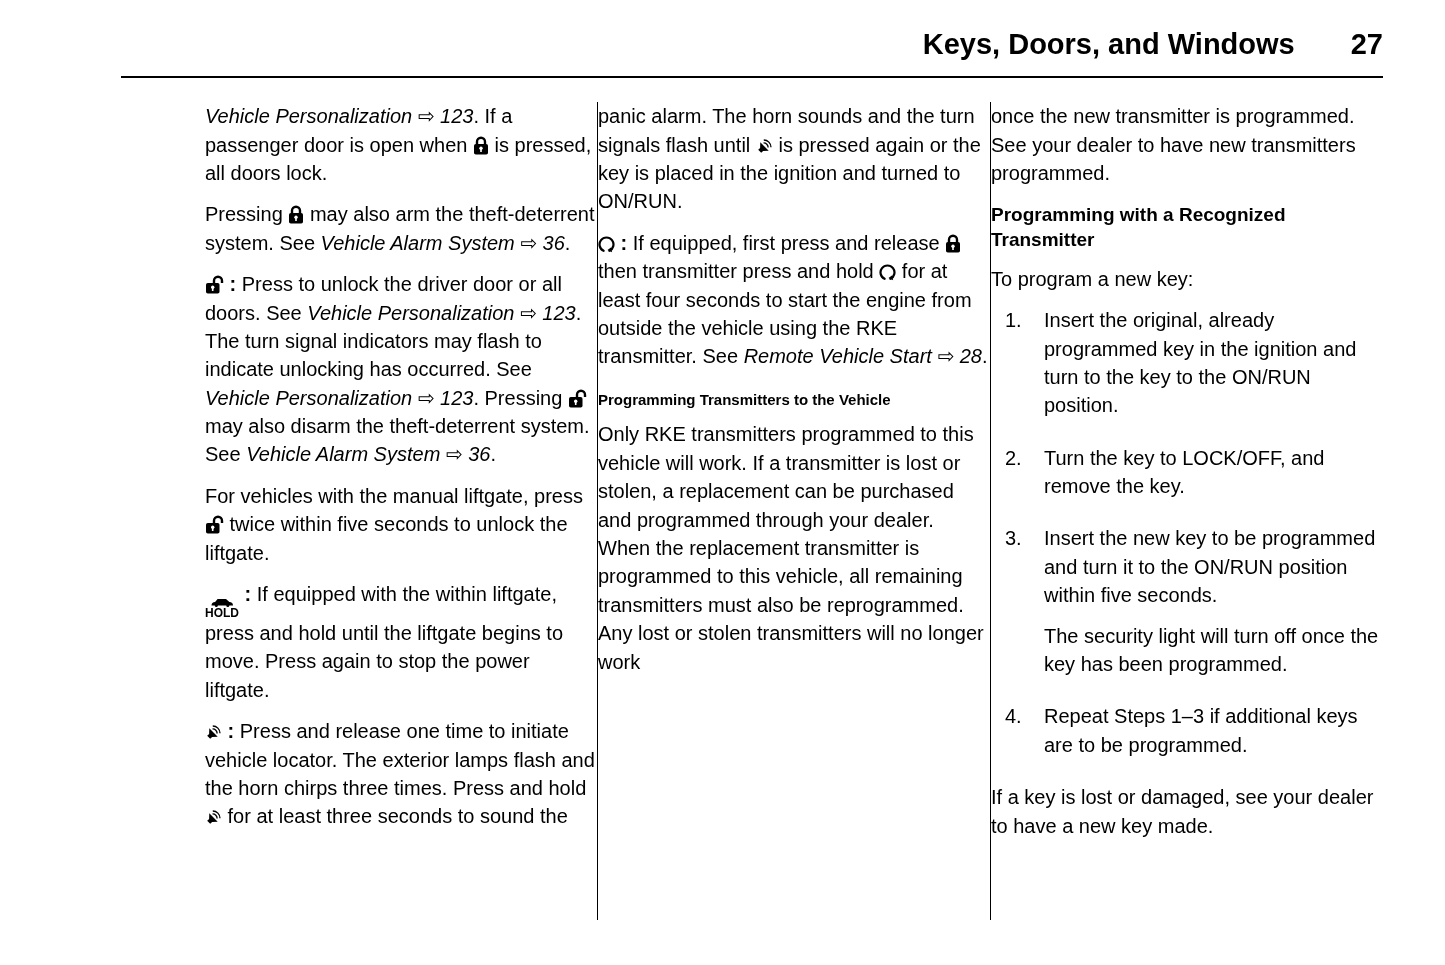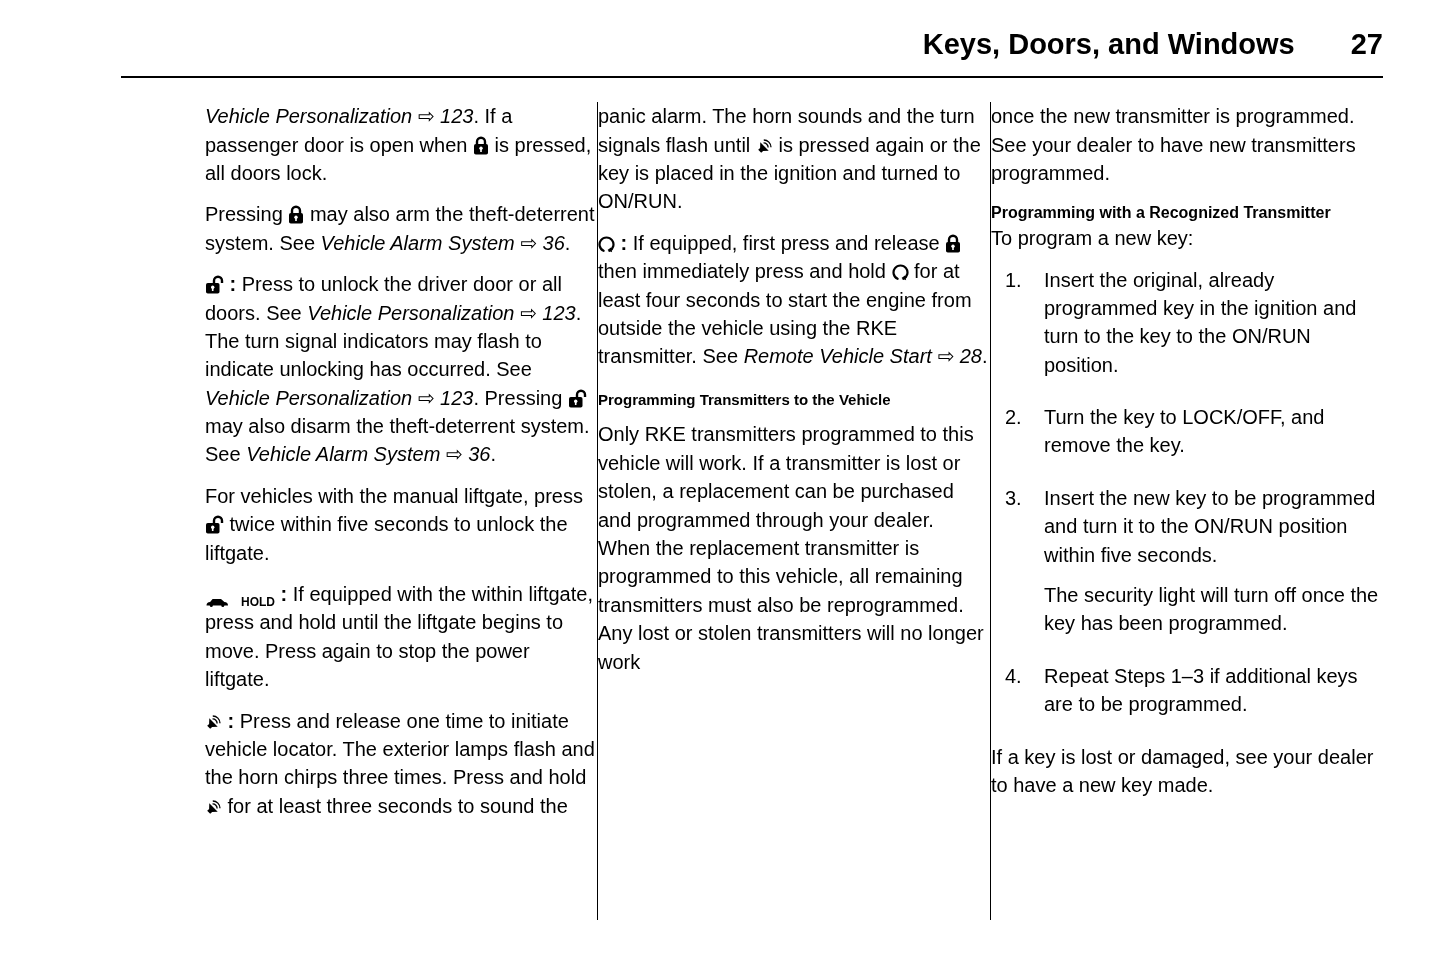--- a/index.html
+++ b/index.html
@@ -10,30 +10,30 @@
                  font-weight:bold; font-size:29px; padding-bottom:11px; }
   .header-rule { border-top:2px solid #000; }
   .columns { display:flex; justify-content:flex-end; margin-top:24px; min-height:818px; }
   .col { width:392px; }
   .col-divider { width:1px; background:#000; flex:none; }
   .para { margin-bottom:13px; }
   .tx { }
   .it { font-style:italic; }
   .bd { font-weight:bold; }
   .heading-lg { font-size:15px; font-weight:bold; line-height:1.25; margin:20px 0 11px; }
-  .heading-sm { font-size:16px; font-weight:bold; line-height:1.3; margin:16px 0 0; }
+  .heading-sm { font-size:19px; font-weight:bold; line-height:1.3; margin:16px 0 12px; }
   .num-list { margin:2px 0 10px; }
   .li { display:flex; padding-left:14px; margin-bottom:12px; }
   .li-num { width:39px; flex:none; }
   .li-body { flex:1; }
   .li-body .para { margin-bottom:12px; }
   .icon { display:inline-block; vertical-align:-3px; line-height:0; }
   .icon svg { display:inline-block; }
-  .icon-hold { display:inline-flex; flex-direction:row; align-items:center;
-               vertical-align:-6px; line-height:1;gap:12px; }
+  .icon-hold { display:inline-flex; flex-direction:column; align-items:center;
+               vertical-align:-6px; line-height:1; }
   .hold-word { font-weight:bold; font-size:12px; line-height:1; margin-top:0;
                font-family:"Liberation Sans","DejaVu Sans",sans-serif; }
 </style>
 </head>
 <body>
 
 <div class="page">
   <div class="page-header">
     <div class="header-title">Keys, Doors, and Windows</div>
     <div class="header-page-num">27</div>
@@ -99,21 +99,21 @@
               </g>
             </svg></span><span class="tx"> is pressed again or the key is placed in the ignition and turned to ON/RUN.</span></p>
         <p class="para"><span class="icon icon-remote-start"><svg width="17" height="19" viewBox="0 0 20 22">
               <path d="M6.6 19.6A8.2 8.2 0 1 1 13.4 19.6" fill="none" stroke="#000" stroke-width="2.6" stroke-linecap="round"></path>
               <path d="M11.2 18.6 16.6 21.4 15.2 15.6z" fill="#000"></path>
             </svg></span><span class="bd"> : </span><span class="tx">If equipped, first press and release </span><span class="icon icon-lock"><svg width="16" height="19" viewBox="0 0 16 19">
               <path d="M4 8V5.8a4 4 0 0 1 8 0V8" fill="none" stroke="#000" stroke-width="2.4"></path>
               <rect x="1" y="8" width="14" height="10.5" rx="1.8" fill="#000"></rect>
               <circle cx="8" cy="12.2" r="1.7" fill="#fff"></circle>
               <rect x="7.2" y="12.8" width="1.6" height="3.2" fill="#fff"></rect>
-            </svg></span><span class="tx"> then immediately press and hold </span><span class="icon icon-remote-start"><svg width="17" height="19" viewBox="0 0 20 22">
+            </svg></span><span class="tx"> then transmitter press and hold </span><span class="icon icon-remote-start"><svg width="17" height="19" viewBox="0 0 20 22">
               <path d="M6.6 19.6A8.2 8.2 0 1 1 13.4 19.6" fill="none" stroke="#000" stroke-width="2.6" stroke-linecap="round"></path>
               <path d="M11.2 18.6 16.6 21.4 15.2 15.6z" fill="#000"></path>
             </svg></span><span class="tx"> for at least four&nbsp;seconds to start the engine from outside the vehicle using the RKE transmitter. See </span><span class="it">Remote Vehicle Start ⇨ 28</span><span class="tx">.</span></p>
         <div class="heading-lg">Programming Transmitters to the Vehicle</div>
         <p class="para"><span class="tx">Only RKE transmitters programmed to this vehicle will work. If a transmitter is lost or stolen, a replacement can be purchased and programmed through your dealer. When the replacement transmitter is programmed to this vehicle, all remaining transmitters must also be reprogrammed. Any lost or stolen transmitters will no longer work</span></p>
       </div>
     <div class="col-divider"></div>
     <div class="col">
         <p class="para"><span class="tx">once the new transmitter is programmed. See your dealer to have new transmitters programmed.</span></p>
         <div class="heading-sm">Programming with a Recognized Transmitter</div>

